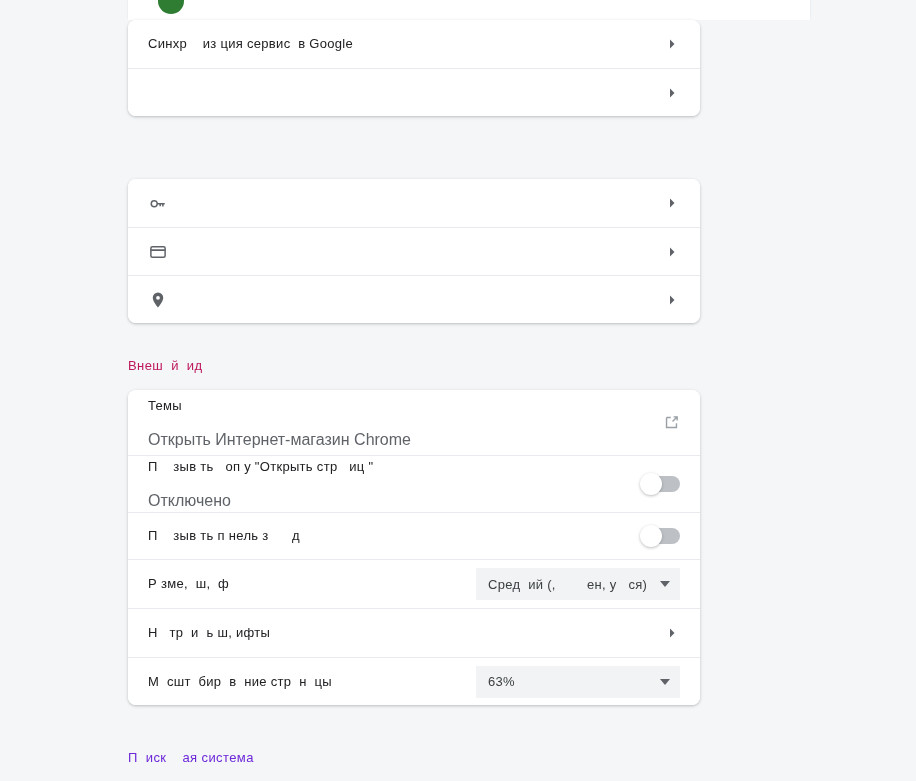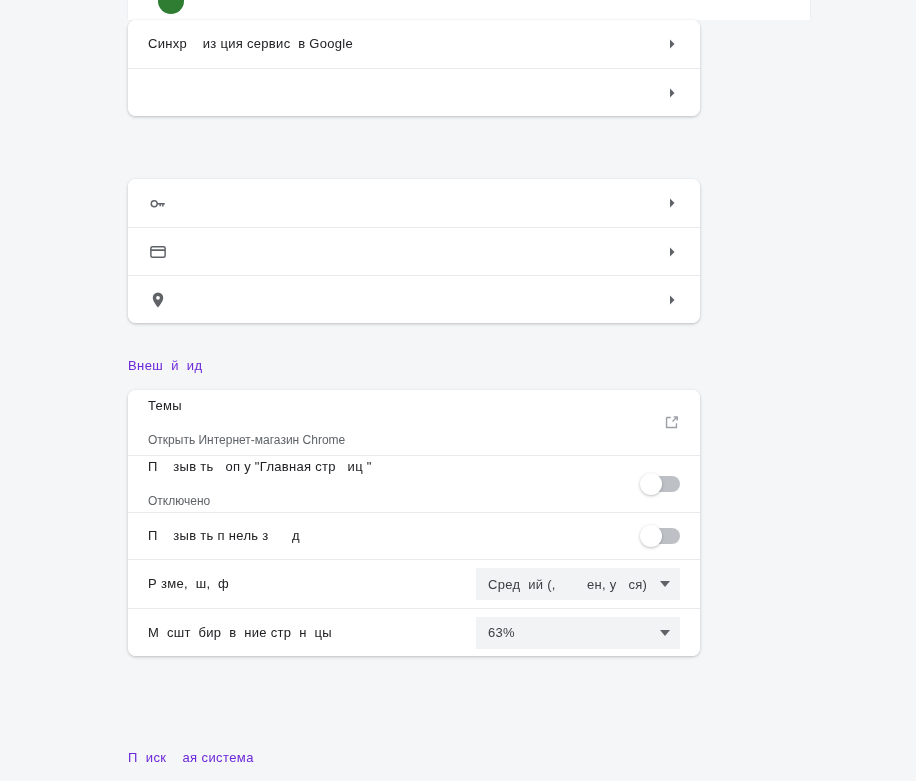--- a/index.html
+++ b/index.html
@@ -52,21 +52,21 @@
 
   .row-label {
     flex: 1 1 auto;
     font-size: 13px;
     color: #202124;
     letter-spacing: .3px;
     line-height: 18px;
     white-space: pre;
   }
   .row-sub {
-    font-size: 12px;
+    font-size: 16px;
     color: #5f6368;
     line-height: 18px;
     margin-top: 16px;
     white-space: pre;
   }
   .row-texts {
     flex: 1 1 auto;
     display: flex;
     flex-direction: column;
     justify-content: center;
@@ -176,21 +176,21 @@
     border-right: 5px solid transparent;
     border-top: 6px solid #5f6368;
     margin-left: 6px;
   }
 
   
   .section-title {
     position: absolute;
     left: 128px;
     font-size: 13px;
-    color: #6d28d9;
+    color: #be185d;
     letter-spacing: .4px;
     white-space: pre;
   }
 </style>
 </head>
 <body>
 
 <div class="page">
 
   <div class="avatar-row">
@@ -287,21 +287,21 @@
       </div>
       <div class="extlink">
         <svg width="17" height="17" viewBox="0 0 24 24" fill="none" stroke="currentColor" stroke-width="2">
           <path d="M5 5h6M5 5v14h14v-6M13.5 10.5 20 4M15 4h5v5"></path>
         </svg>
       </div>
     </div>
 
     <div class="row" style="min-height:57px;">
       <div class="row-texts">
-        <div class="row-label">П    зыв ть   оп у "Главная стр   иц "</div>
+        <div class="row-label">П    зыв ть   оп у "Открыть стр   иц "</div>
         <div class="row-sub">Отключено</div>
       </div>
       <div class="toggle">
         <div class="knob"></div>
       </div>
     </div>
 
     <div class="row" style="min-height:47px;">
       <div class="row-texts">
         <div class="row-label">П    зыв ть п нель з      д</div>
@@ -314,20 +314,30 @@
     <div class="row" style="min-height:49px;justify-content:space-between;">
       <div class="row-texts">
         <div class="row-label">Р зме,  ш,  ф</div>
       </div>
       <div class="select">
         <span class="sel-value">Сред  ий (,        ен, у   ся)</span>
         <span class="caret"></span>
       </div>
     </div>
 
+    <div class="row" style="min-height:49px;">
+      <div class="row-texts">
+        <div class="row-label">Н   тр  и  ь ш, ифты</div>
+      </div>
+      <div class="chevron">
+        <svg width="16" height="16" viewBox="0 0 16 16">
+            <path d="M6 3.5 L10.5 8 L6 12.5 Z" fill="currentColor"></path>
+          </svg>
+      </div>
+    </div>
 
     <div class="row" style="min-height:48px;">
       <div class="row-texts">
         <div class="row-label">М  сшт  бир  в  ние стр  н  цы</div>
       </div>
       <div class="select">
         <span class="sel-value">63%</span>
         <span class="caret"></span>
       </div>
     </div>

